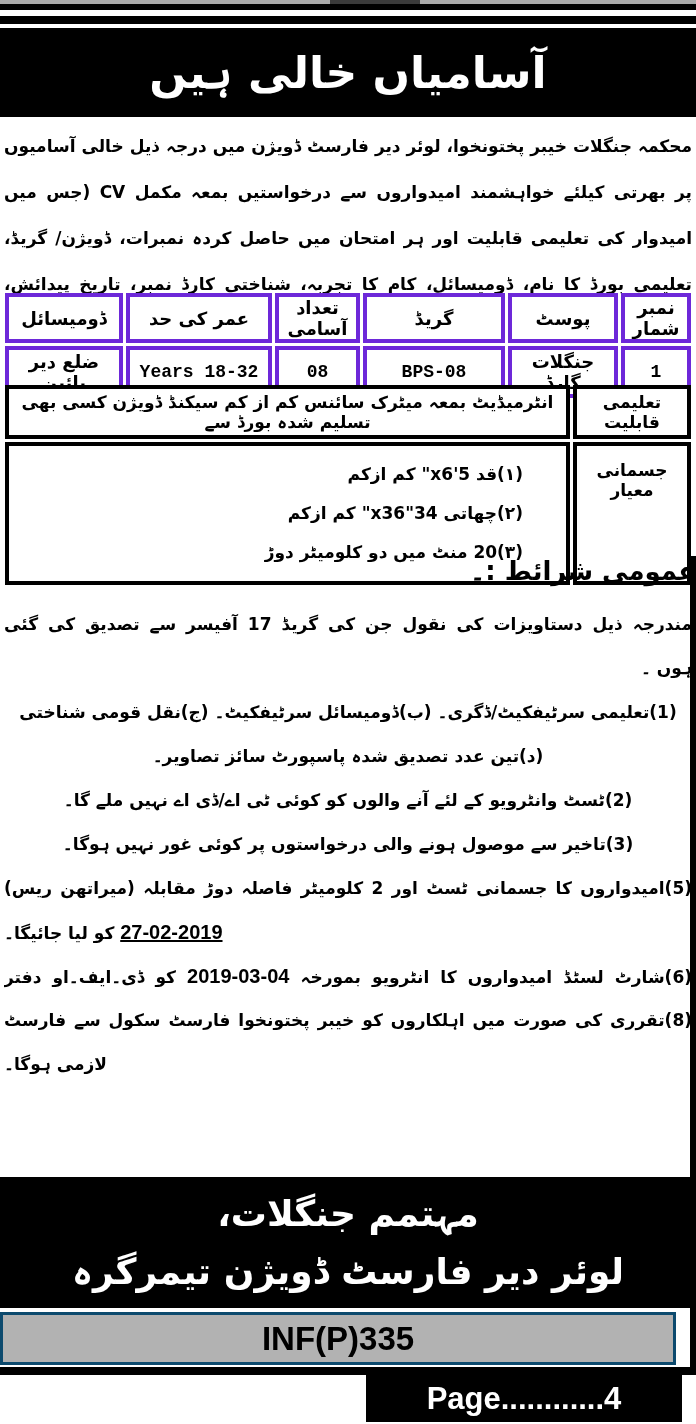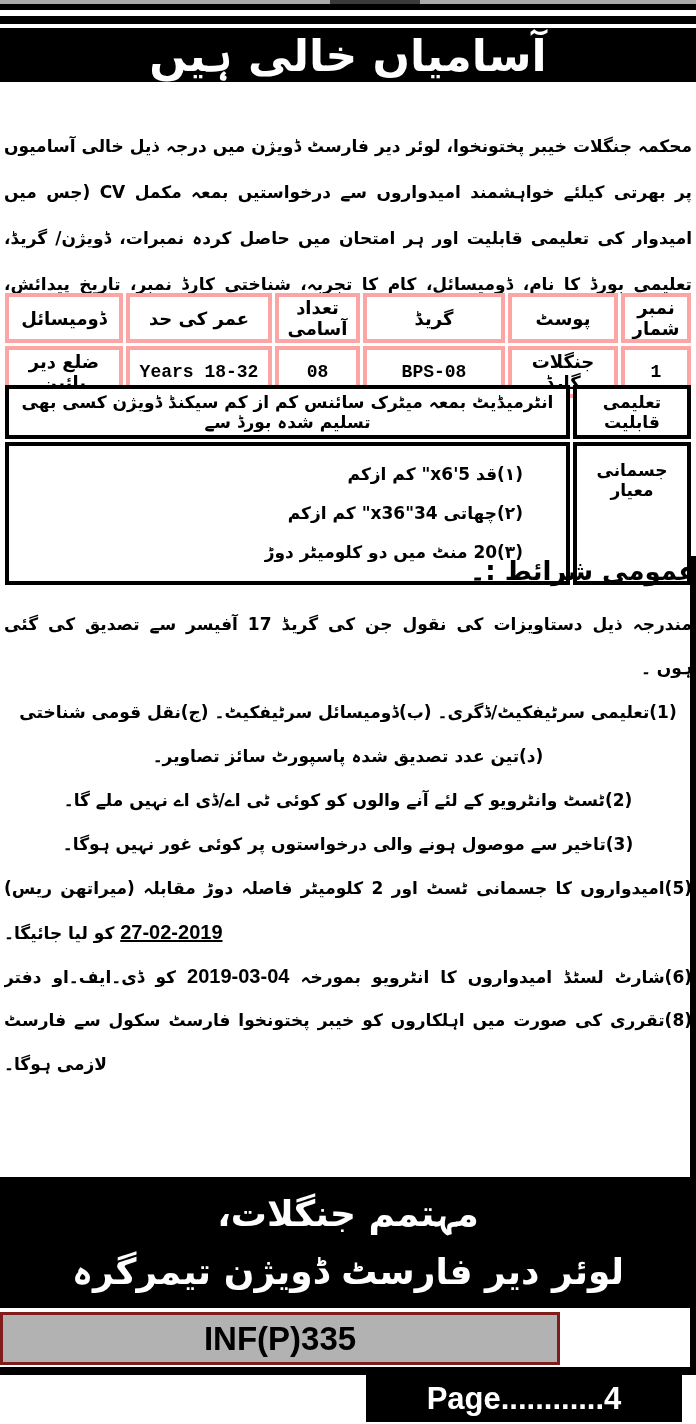--- a/index.html
+++ b/index.html
@@ -4,31 +4,31 @@
 <style>
   html,body{margin:0;padding:0;background:#fff;}
   .page{position:relative;width:696px;height:1424px;background:#ffffff;overflow:hidden;
         font-family:"DejaVu Sans",sans-serif;color:#000;}
   
   .top-gray{position:absolute;left:0;top:0;width:696px;height:4px;background:#a9a9a9;}
   .top-dash{position:absolute;left:330px;top:0;width:90px;height:4px;background:#3a3a3a;}
   .top-black{position:absolute;left:0;top:4px;width:696px;height:6px;background:#000;}
   .top-rule{position:absolute;left:0;top:16px;width:696px;height:8px;background:#000;}
   
-  .title-box{position:absolute;left:0;top:28px;width:696px;height:54px;background:#000;
+  .title-box{position:absolute;left:0;top:28px;width:696px;height:89px;background:#000;
              display:flex;align-items:center;justify-content:center;}
   .title-box .t{color:#fff;font-weight:700;font-size:44px;direction:rtl;}
   
   .intro{position:absolute;left:4px;top:106px;width:688px;height:184px;direction:rtl;
          text-align:justify;font-size:17px;font-weight:700;line-height:46px;overflow:hidden;}
   .bdate{font-family:"Liberation Sans",sans-serif;font-weight:bold;font-size:20px;}
   
   .vtab{position:absolute;left:2px;top:290px;width:692px;border-spacing:3px;direction:rtl;
         table-layout:fixed;}
-  .vtab td,.vtab th{border:4px solid #fca5a5;background:#fff;text-align:center;vertical-align:middle;
+  .vtab td,.vtab th{border:4px solid #6d28d9;background:#fff;text-align:center;vertical-align:middle;
         overflow:hidden;padding:0 2px;}
   .vtab th{height:38px;font-size:18px;font-weight:700;}
   .vtab td{height:44px;font-size:18px;font-weight:700;}
   .lat{font-family:Liberation Mono, monospace;font-weight:bold;font-size:23px;}
   .qtab{position:absolute;left:2px;top:382px;width:692px;border-spacing:3px;direction:rtl;
         table-layout:fixed;}
   .qtab td{border:4px solid #000;background:#fff;font-size:17px;font-weight:700;overflow:hidden;}
   .qlabel{width:118px;text-align:center;}
   .qtab .r1 td{height:44px;vertical-align:middle;}
   .qtab .r2 .qlabel{vertical-align:top;padding-top:14px;text-align:center;}
@@ -46,22 +46,22 @@
   .ln.rgt{text-align:right;}
   .ln.lft{text-align:left;}
   .u{text-decoration:underline;}
   
   .vline{position:absolute;left:690px;top:556px;width:6px;height:816px;background:#000;}
   
   .sig{position:absolute;left:0;top:1177px;width:696px;height:131px;background:#000;
        display:flex;flex-direction:column;align-items:center;justify-content:center;direction:rtl;}
   .sig .s{color:#fff;font-weight:700;font-size:36px;line-height:58px;}
   
-  .inf{position:absolute;left:0;top:1312px;width:560px;height:53px;background:#b2b2b2;
-       border:3px solid #7f1d1d;box-sizing:border-box;display:flex;align-items:center;justify-content:center;}
+  .inf{position:absolute;left:0;top:1312px;width:676px;height:53px;background:#b2b2b2;
+       border:3px solid #0c4a6e;box-sizing:border-box;display:flex;align-items:center;justify-content:center;}
   .inf .c{font-family:"Liberation Sans",sans-serif;font-weight:bold;font-size:33px;color:#000;}
   .bot-rule{position:absolute;left:0;top:1367px;width:696px;height:8px;background:#000;}
   
   .pagebox{position:absolute;left:366px;top:1375px;width:316px;height:47px;background:#000;
            display:flex;align-items:center;justify-content:center;}
   .pagebox .p{color:#fff;font-family:"Liberation Sans",sans-serif;font-weight:bold;font-size:31px;}
 </style>
 </head>
 <body>
 

